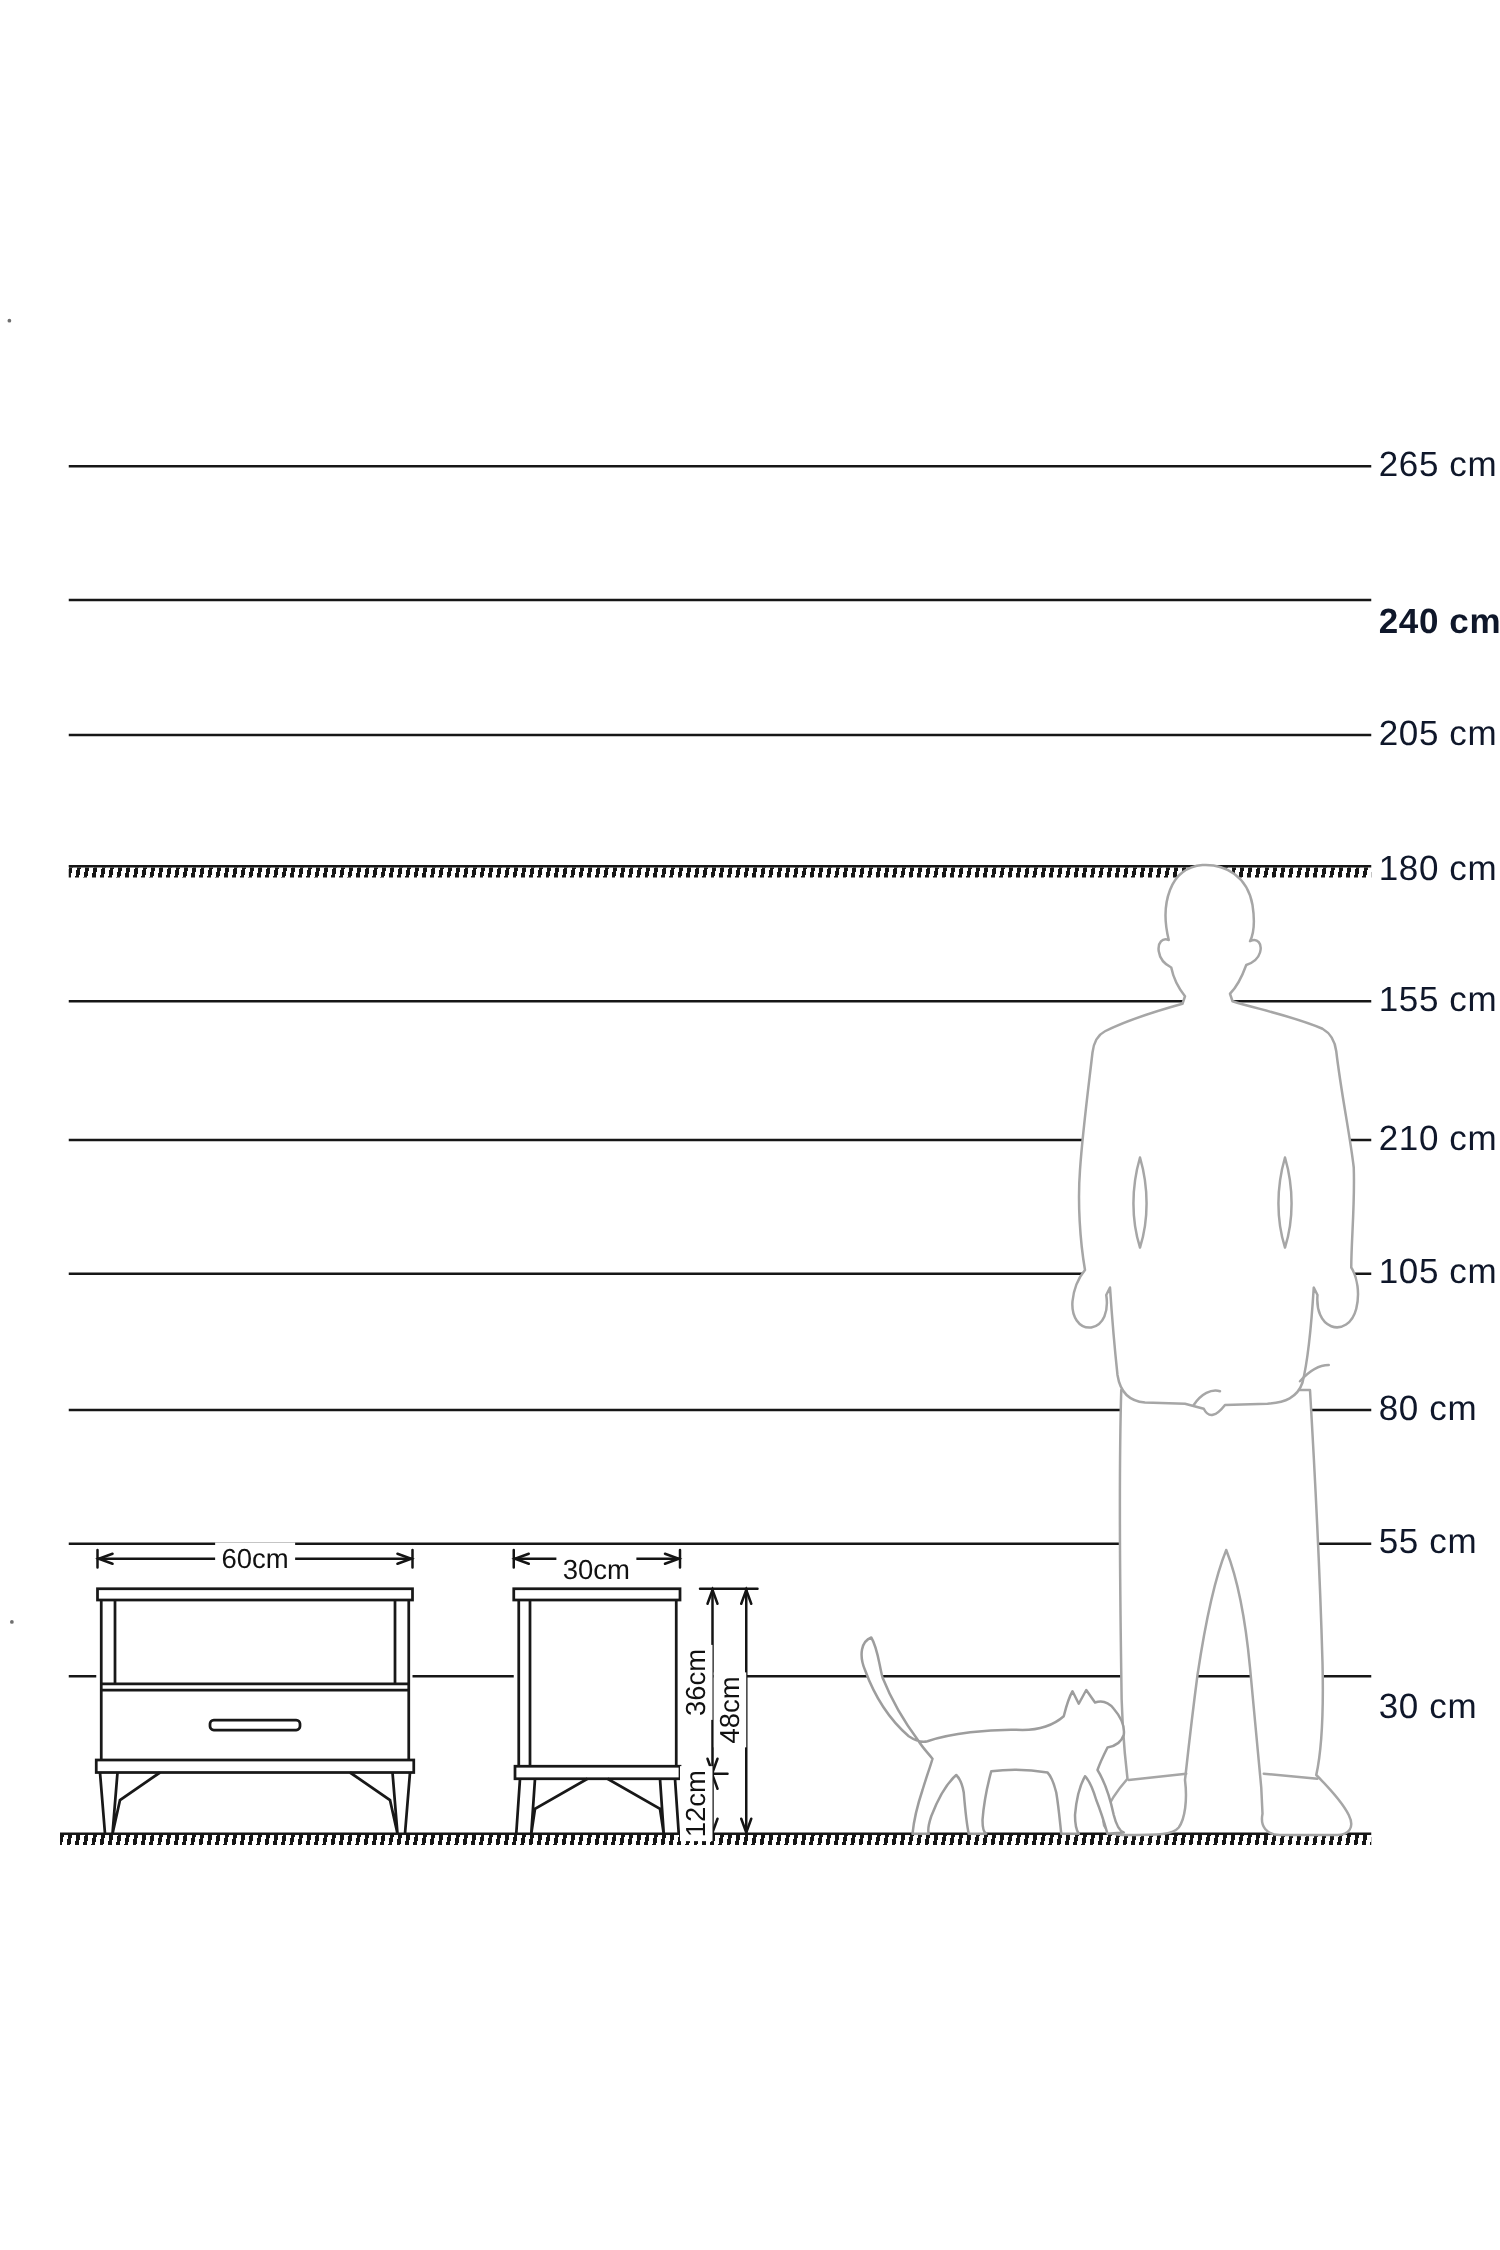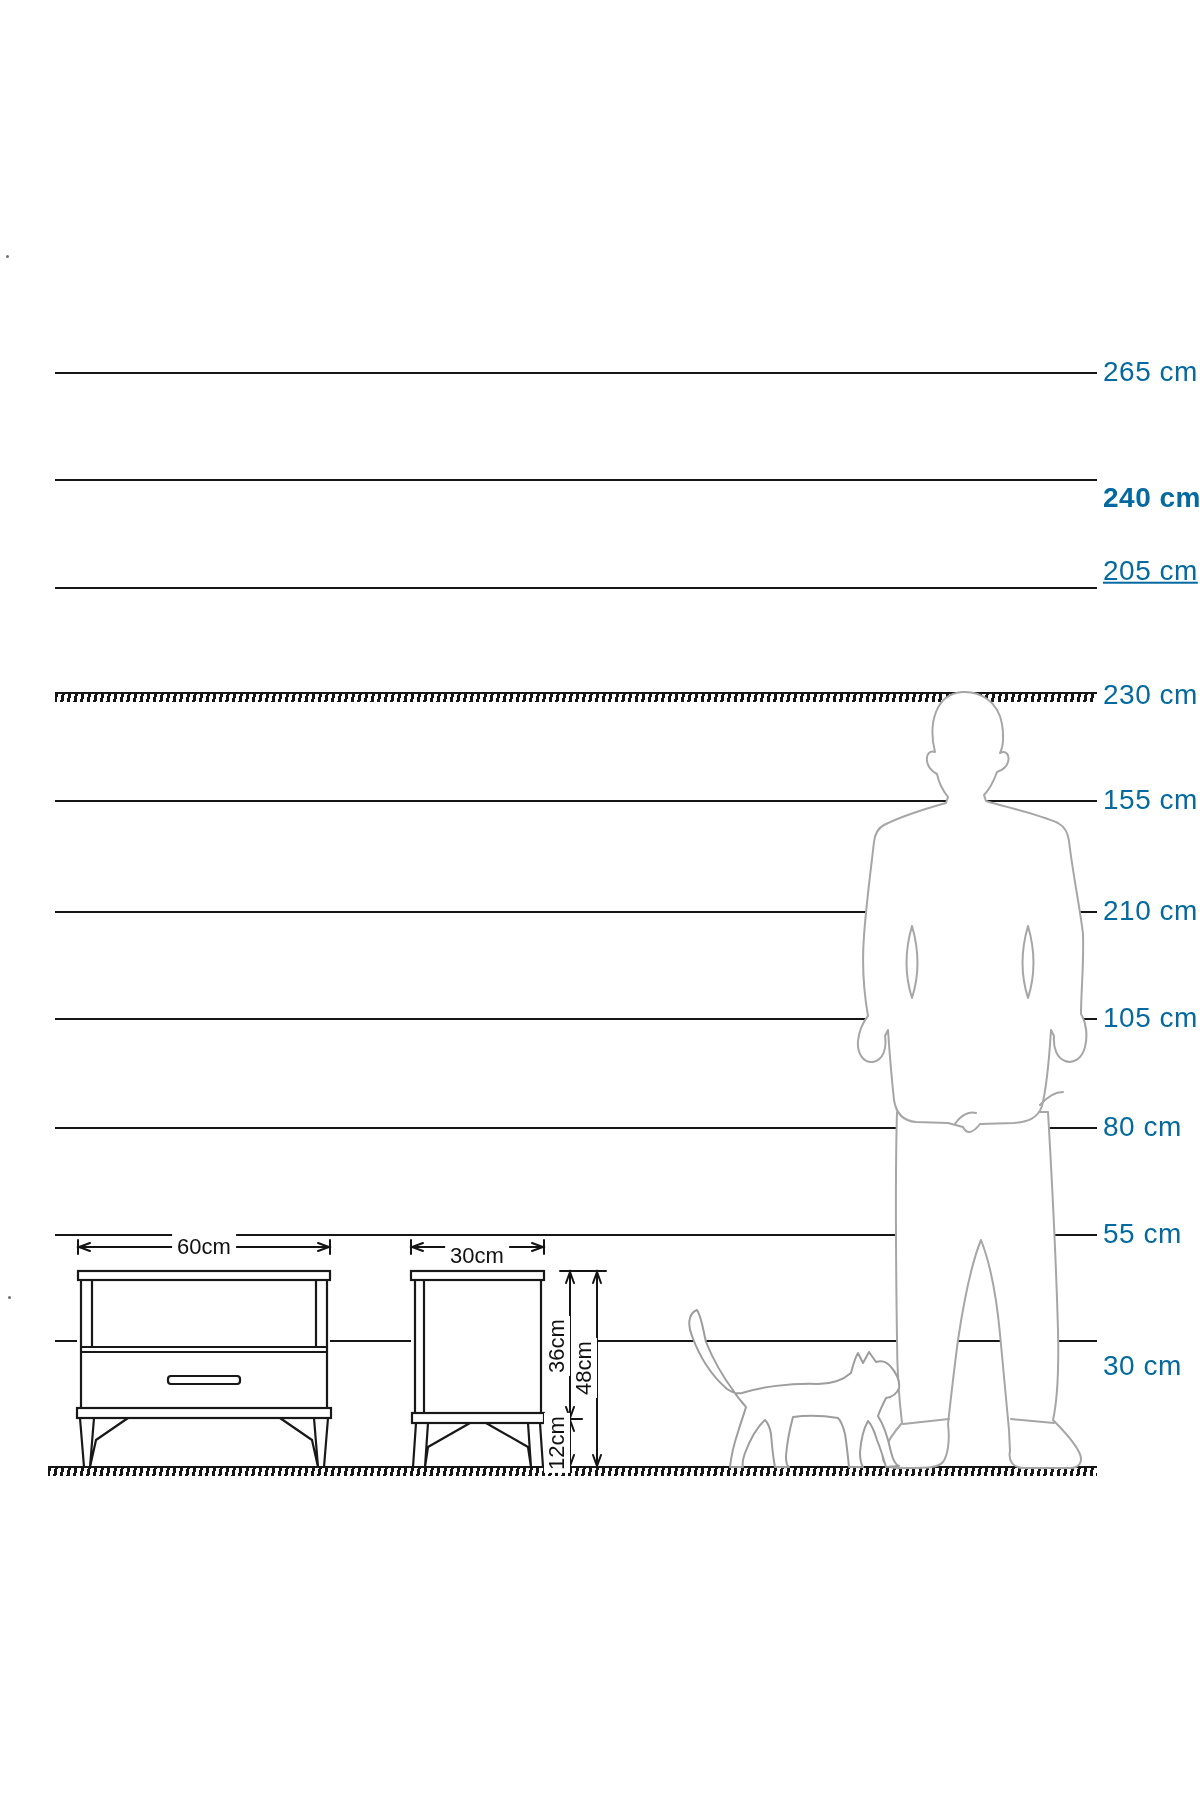--- a/index.html
+++ b/index.html
@@ -7,43 +7,43 @@
           font-family:"Liberation Sans", sans-serif;}
   
   .ref-line{position:absolute;left:55px;width:1042px;height:2px;background:#161616;}
   .ref-line.hatch{height:8px;background:
       repeating-linear-gradient(100deg,#161616 0 3px,#ffffff 3px 6.5px);
       border-top:2px solid #161616;}
   .ground-line{position:absolute;left:48px;width:1049px;height:8px;background:
       repeating-linear-gradient(100deg,#161616 0 3px,#ffffff 3px 6.5px);
       border-top:2px solid #161616;}
   .ref-label{position:absolute;left:1103px;transform:translateY(-54%);
-      font-size:28px;color:#0369a1;white-space:nowrap;letter-spacing:.5px;}
+      font-size:28px;color:#0f172a;white-space:nowrap;letter-spacing:.5px;}
   
   .art{position:absolute;left:0;top:0;}
   
   .dim-label{position:absolute;transform:translate(-50%,-50%);
       font-size:22px;color:#111;background:#fff;padding:0 5px;white-space:nowrap;}
   .dim-label.v{transform:translate(-50%,-50%) rotate(-90deg);padding:0 3px;}
   .speck{position:absolute;width:3px;height:3px;border-radius:50%;background:#6f6f6f;}
 </style>
 </head>
 <body>
 
 <div class="canvas">
 
   <div id="ruler">
       <div class="ref-line" style="top: 372px;"></div>
       <div class="ref-label" style="top: 373px;">265 cm</div>
       <div class="ref-line" style="top: 479px;"></div>
       <div class="ref-label" style="top: 499px; font-weight: bold;">240 cm</div>
       <div class="ref-line" style="top: 587px;"></div>
-      <div class="ref-label" style="top: 572px; text-decoration: underline;">205 cm</div>
+      <div class="ref-label" style="top: 588px;">205 cm</div>
       <div class="ref-line hatch" style="top: 692px;"></div>
-      <div class="ref-label" style="top: 696px;">230 cm</div>
+      <div class="ref-label" style="top: 696px;">180 cm</div>
       <div class="ref-line" style="top: 800px;"></div>
       <div class="ref-label" style="top: 801px;">155 cm</div>
       <div class="ref-line" style="top: 911px;"></div>
       <div class="ref-label" style="top: 912px;">210 cm</div>
       <div class="ref-line" style="top: 1018px;"></div>
       <div class="ref-label" style="top: 1019px;">105 cm</div>
       <div class="ref-line" style="top: 1127px;"></div>
       <div class="ref-label" style="top: 1128px;">80 cm</div>
       <div class="ref-line" style="top: 1234px;"></div>
       <div class="ref-label" style="top: 1235px;">55 cm</div>

